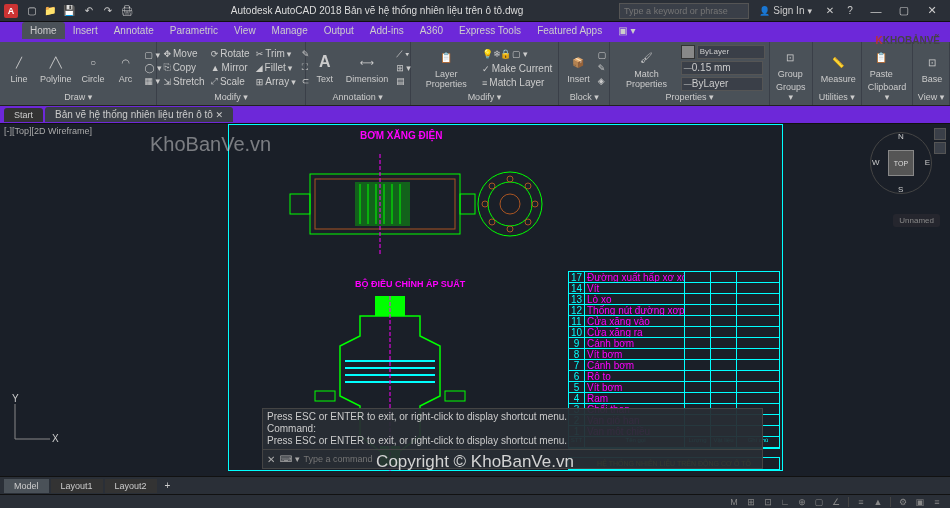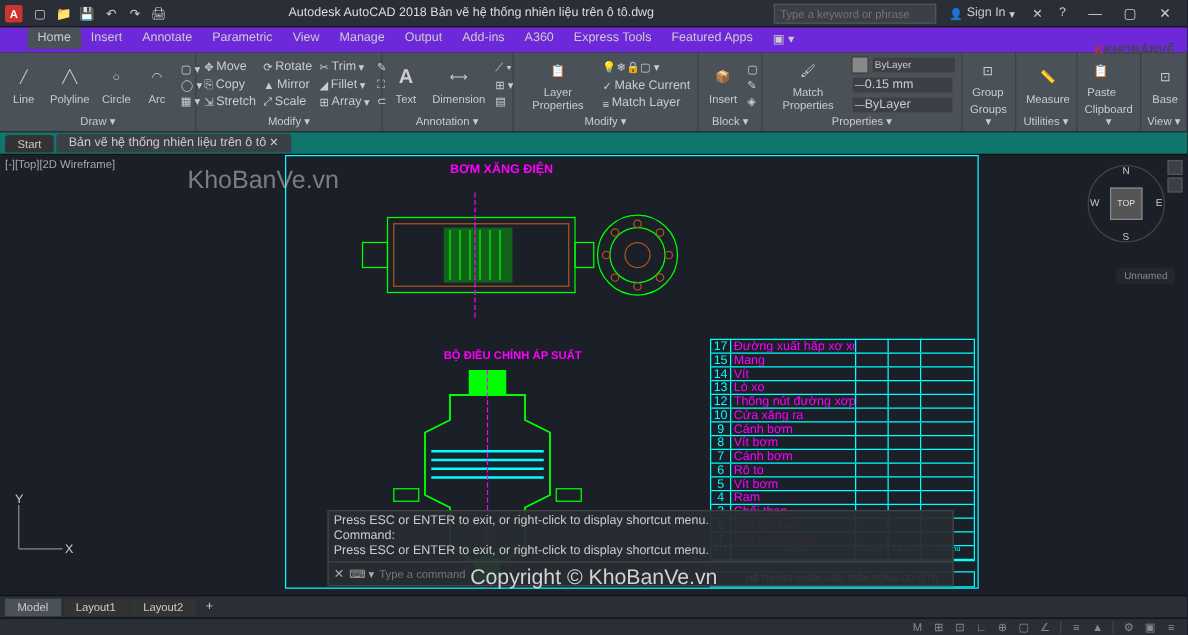--- a/index.html
+++ b/index.html
@@ -34,21 +34,21 @@
 .sm-col{display:flex;flex-direction:column;gap:1px}
 .prop-row{display:flex;align-items:center;gap:2px;height:15px}
 .prop-swatch{width:14px;height:14px;background:#888;border:1px solid #333}
 .prop-dd{width:68px;height:14px;background:#3a3f48;border:1px solid #555;font-size:8px;padding:0 2px;display:flex;align-items:center}
 
 
 .watermark-logo{position:absolute;right:10px;top:30px;font-size:16px;font-weight:bold;color:#333;z-index:5}
 .watermark-logo .k{color:#b33}
 
 
-.filetabs{height:18px;background:#0f766e;display:flex;align-items:center;padding-left:4px;gap:2px;border-bottom:1px solid #111}
+.filetabs{height:18px;background:#6d28d9;display:flex;align-items:center;padding-left:4px;gap:2px;border-bottom:1px solid #111}
 .file-tab{padding:2px 10px;font-size:9px;background:#3a3f48;border-radius:3px 3px 0 0;cursor:pointer}
 .file-tab.start{background:#333}
 
 
 .canvas-wrap{position:relative;height:350px;background:#1a1f28;overflow:hidden}
 .vp-label{position:absolute;left:4px;top:2px;font-size:9px;color:#aaa}
 .drawing-frame{position:absolute;left:228px;top:0;width:555px;height:347px;border:1px solid #0ff}
 .drawing-title{position:absolute;left:360px;top:6px;color:#f0f;font-size:10px;font-weight:bold}
 .drawing-title2{position:absolute;left:355px;top:155px;color:#f0f;font-size:9px;font-weight:bold}
 .pump-svg{position:absolute;left:280px;top:20px}
@@ -391,43 +391,43 @@
   <div class="parts-table">
     <div id="parts-rows">
         <div class="row">
           <div class="c1">17</div>
           <div class="c2">Đường xuất hấp xơ xò đáng</div>
           <div class="c3"></div>
           <div class="c4"></div>
           <div class="c5"></div>
         </div>
         <div class="row">
-          <div class="c1">15</div>
-          <div class="c2">Mang</div>
-          <div class="c3"></div>
-          <div class="c4"></div>
-          <div class="c5"></div>
-        </div>
-        <div class="row">
           <div class="c1">14</div>
           <div class="c2">Vít</div>
           <div class="c3"></div>
           <div class="c4"></div>
           <div class="c5"></div>
         </div>
         <div class="row">
           <div class="c1">13</div>
           <div class="c2">Lò xo</div>
           <div class="c3"></div>
           <div class="c4"></div>
           <div class="c5"></div>
         </div>
         <div class="row">
           <div class="c1">12</div>
           <div class="c2">Thống nút đường xơp</div>
+          <div class="c3"></div>
+          <div class="c4"></div>
+          <div class="c5"></div>
+        </div>
+        <div class="row">
+          <div class="c1">11</div>
+          <div class="c2">Cửa xăng vào</div>
           <div class="c3"></div>
           <div class="c4"></div>
           <div class="c5"></div>
         </div>
         <div class="row">
           <div class="c1">10</div>
           <div class="c2">Cửa xăng ra</div>
           <div class="c3"></div>
           <div class="c4"></div>
           <div class="c5"></div>

